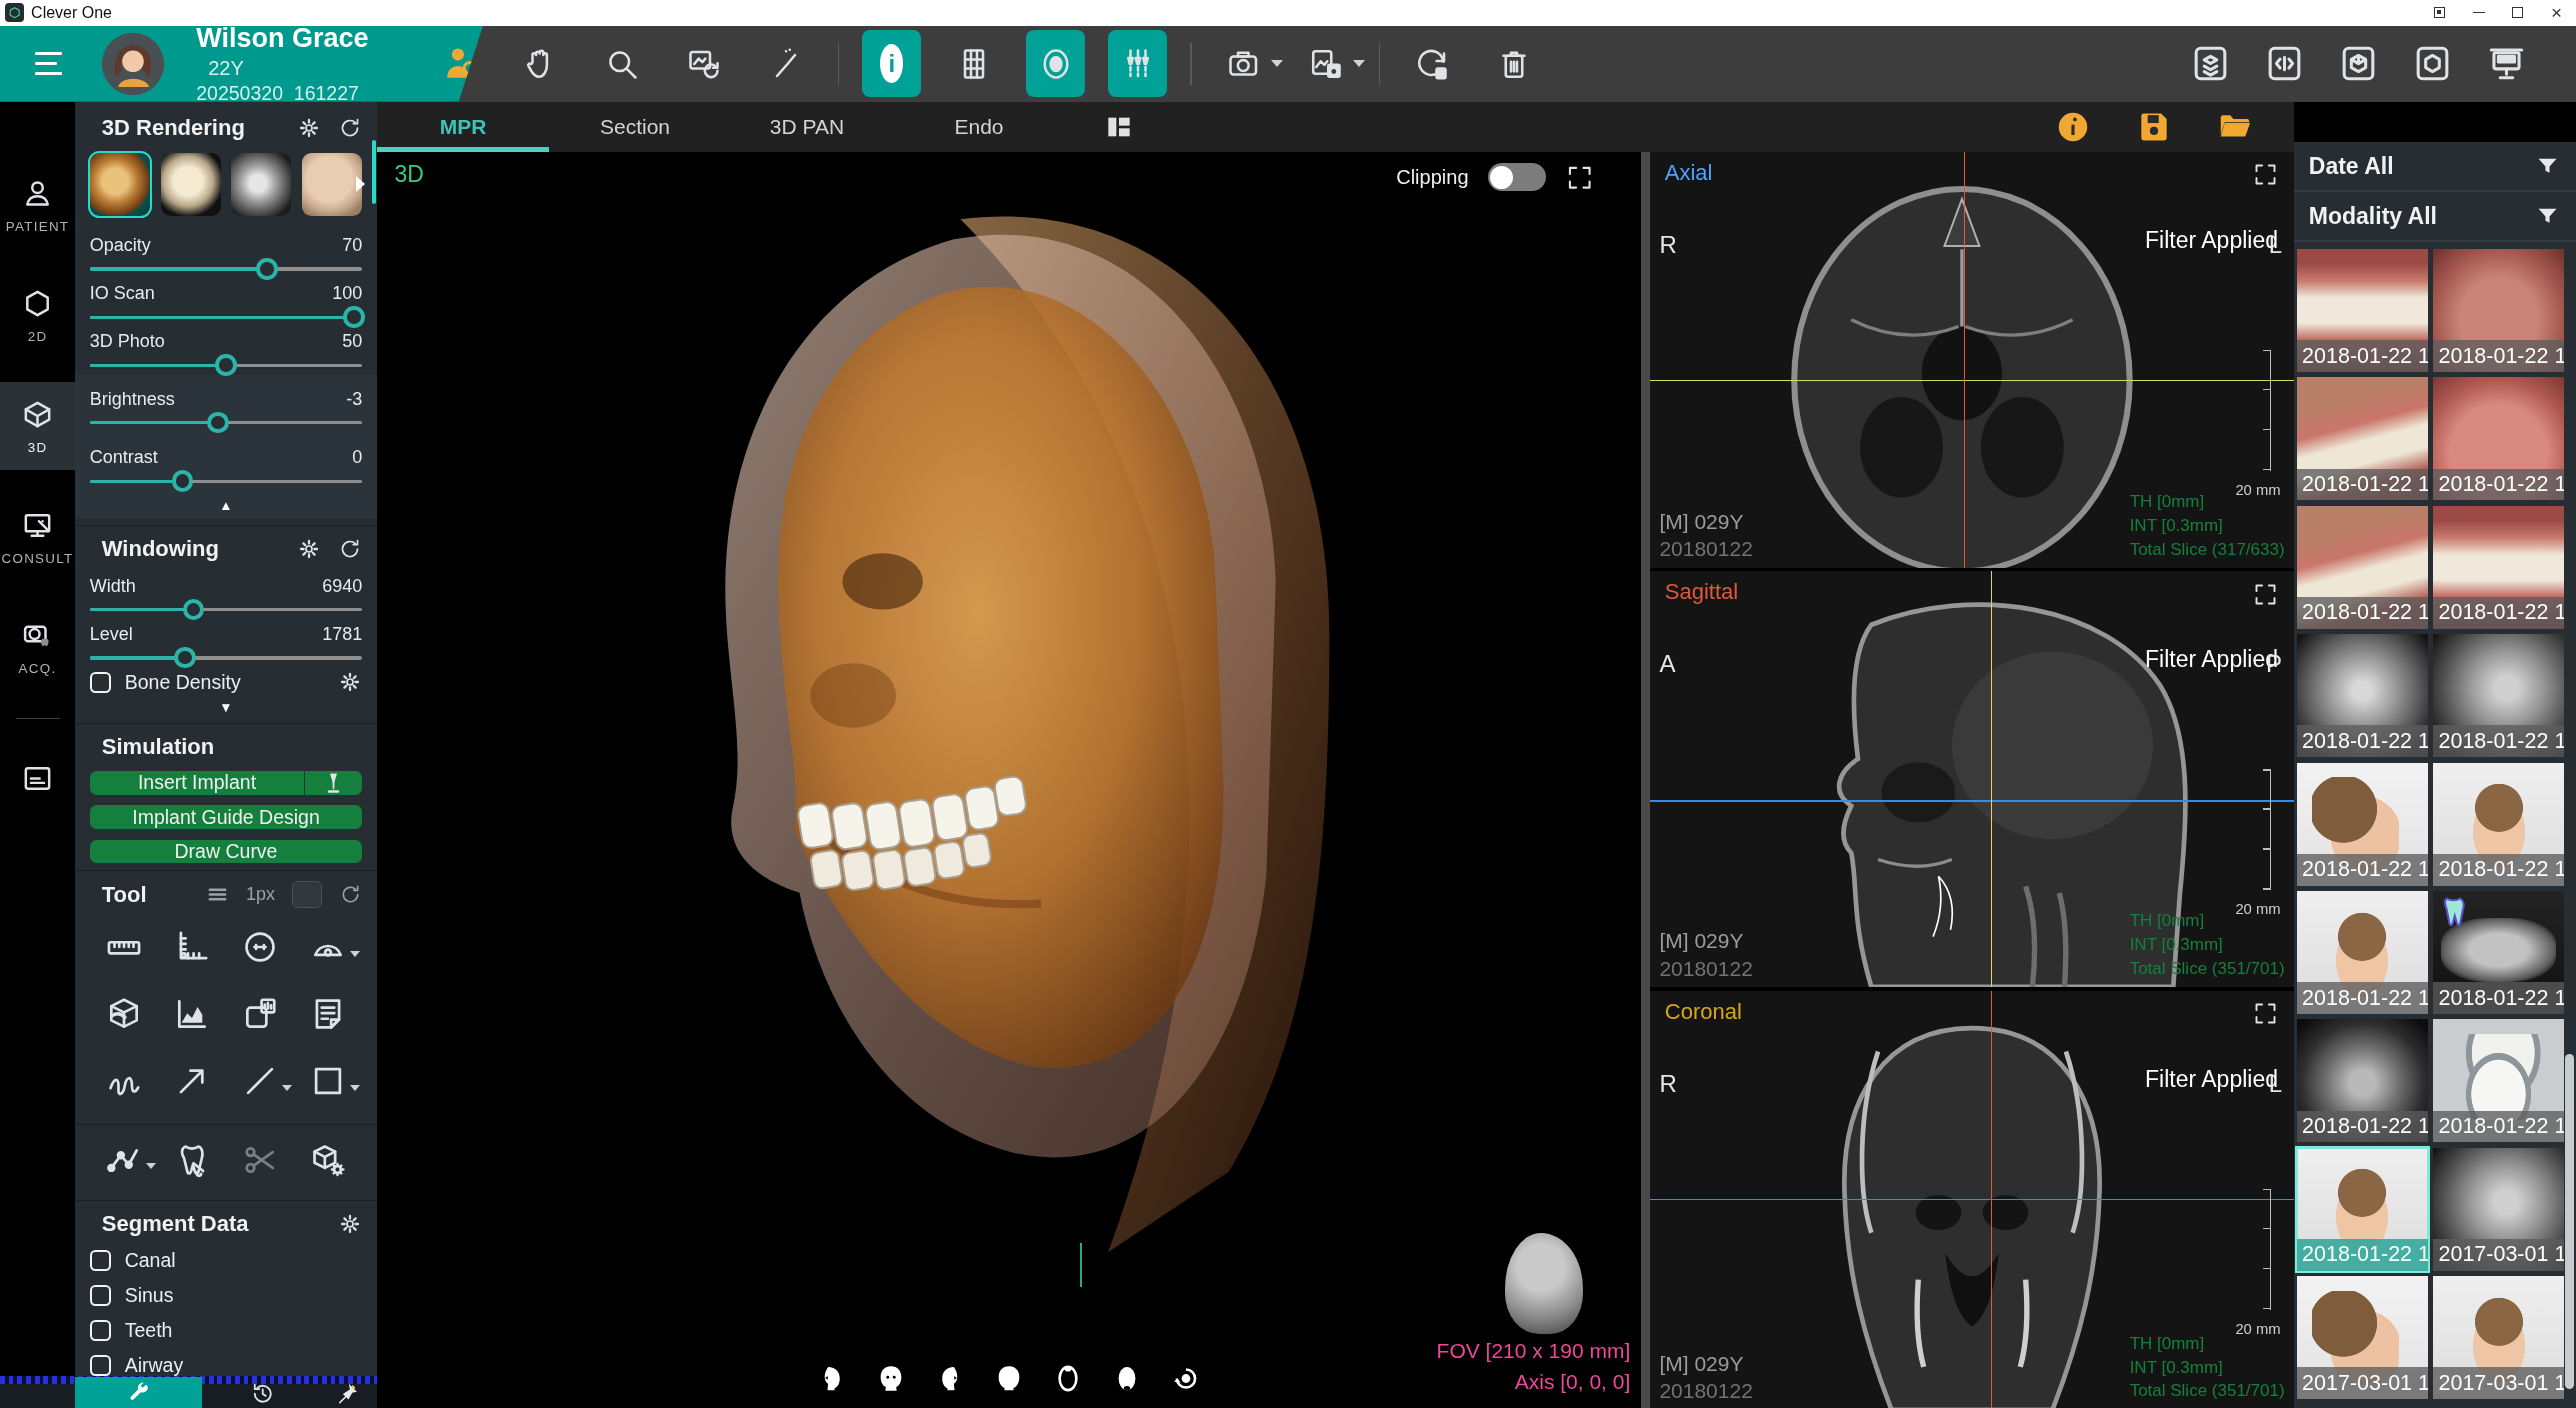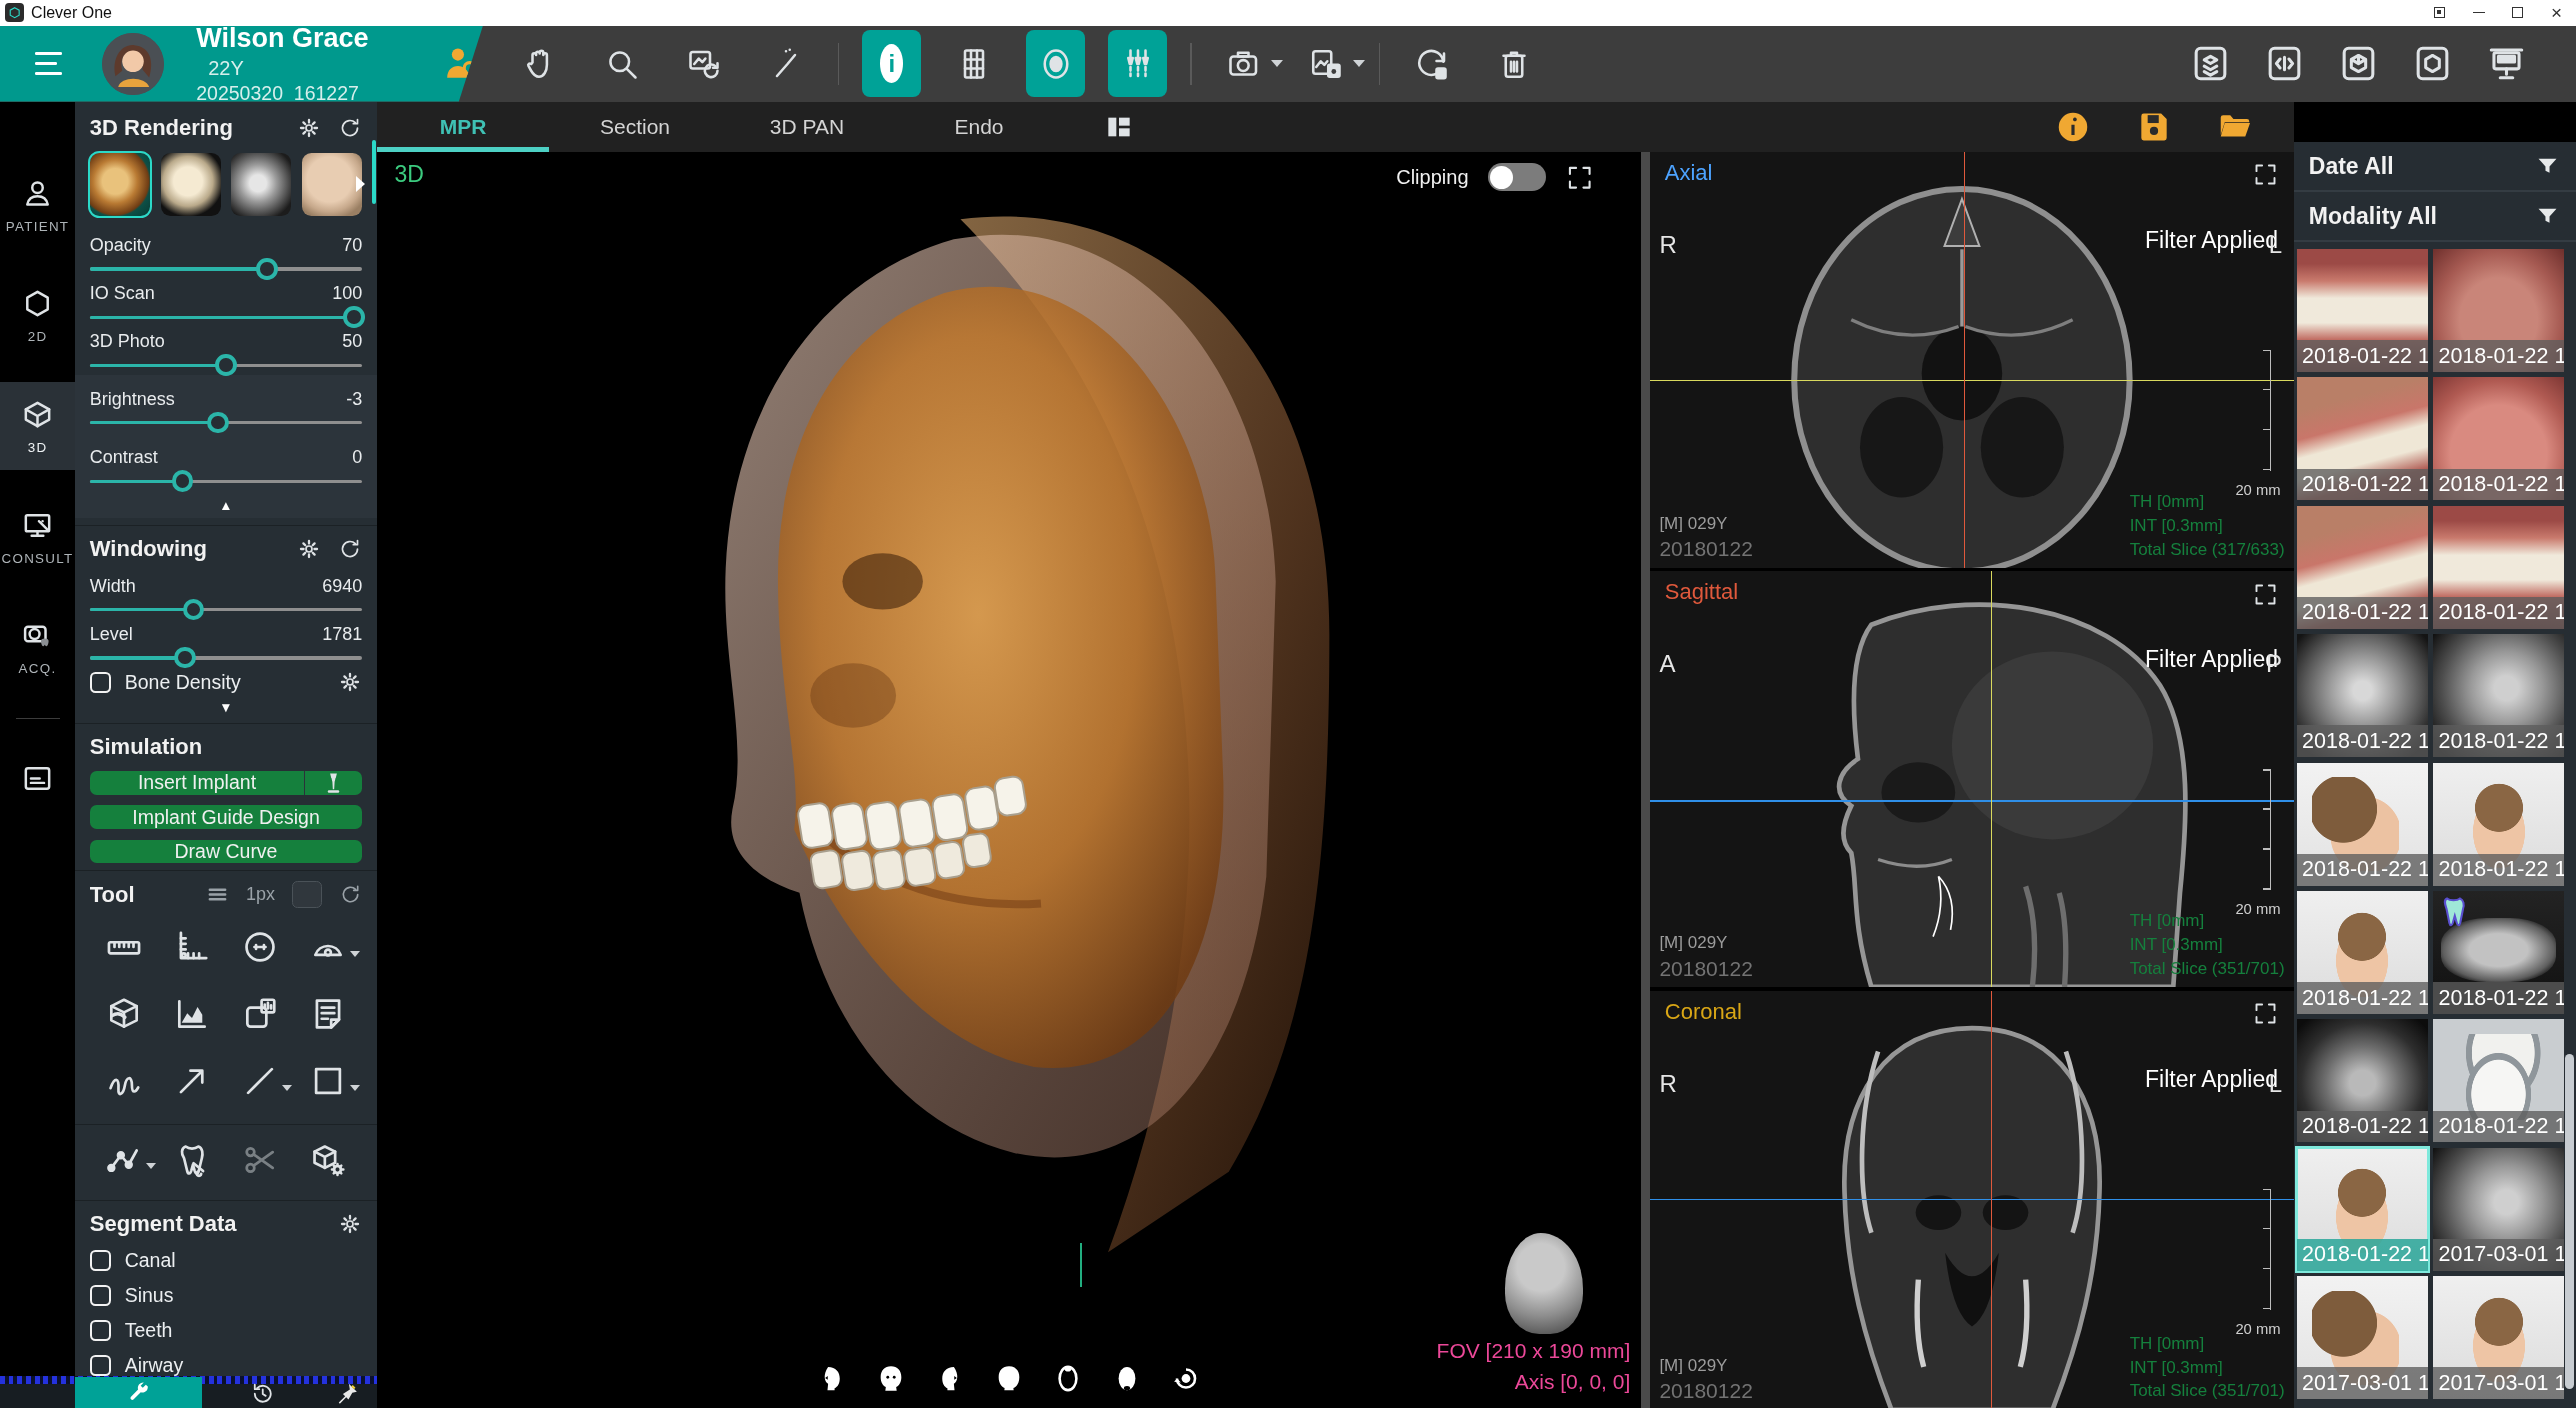--- a/index.html
+++ b/index.html
@@ -53,21 +53,21 @@
              display:flex; flex-direction:column; align-items:center; padding-top:59px; gap:23px; }
   .sb-item { width:75px; padding:14.8px 0; display:flex; flex-direction:column; align-items:center; gap:8px; color:#aeb4b8; }
   .sb-item.active { background:#2a3137; color:#eef2f4; }
   .sb-label { font-size:13.4px; letter-spacing:1.3px; }
   .sb-div { width:44px; height:1.3px; background:#3c3c3c; margin:4px 0; }
 
   
   #leftpanel { position:absolute; left:75px; top:102px; width:302px; height:1275px; background:#262e34;
                display:flex; flex-direction:column; padding:9.4px 14.8px 0 14.8px; overflow:hidden; }
   .lp-scroll { position:absolute; right:1.3px; top:38px; width:4px; height:64px; background:#2bd9c8; border-radius:2px; }
-  .sec-head { display:flex; align-items:center; margin-top:4px; }
+  .sec-head { display:flex; align-items:center; margin-top:4px;margin-left:12px; }
   .sec-title { font-size:22px; font-weight:bold; color:#f2f2f2; }
   .sec-tools { margin-left:auto; display:flex; align-items:center; gap:17.4px; color:#cfd3d6; }
   .presets { display:flex; gap:10.7px; margin:12px 0 5.4px 0; }
   .preset { width:63px; height:63px; border-radius:9.4px; position:relative; }
   .preset.sel { outline:2.7px solid #2bd9c8; outline-offset:-0.7px; }
   .p1 { background:radial-gradient(circle at 42% 45%, #e9c27c 0 26%, #b97a33 45%, #6e3c14 68%, #0d4f46 72%, #073b34); border-radius:9.4px; }
   .p2 { background:radial-gradient(circle at 45% 45%, #f5ead2 0 30%, #b9a98a 52%, #111 74%); border-radius:9.4px; }
   .p3 { background:radial-gradient(circle at 45% 48%, #e6e6e6 0 18%, #9a9a9a 40%, #4c4c4c 66%, #1c1c1c 82%); border-radius:9.4px; }
   .p4 { background:radial-gradient(circle at 46% 42%, #e8cdb2 0 46%, #c6a88b 66%, #9a7f63 82%); border-radius:9.4px; }
   .p-caret { position:absolute; right:-2.7px; top:23px; width:0; height:0; border-top:8px solid transparent;
@@ -129,21 +129,21 @@
   #vsep { position:absolute; left:1641px; top:152px; width:9.4px; height:1257px; background:#4a4a4a; }
 
   
   #mprcol { position:absolute; left:1650px; top:152px; width:644px; height:1257px; background:#000; }
   .mpanel { position:relative; width:644px; height:416px; background:#141414; margin-bottom:3.4px; overflow:hidden; }
   .mp-label { position:absolute; left:14.8px; top:8px; font-size:22px; }
   .mp-full { position:absolute; right:14.8px; top:9.4px; }
   .mp-filter { position:absolute; right:16px; top:75px; font-size:23px; color:#fff; font-weight:300; }
   .mp-left { position:absolute; left:9.4px; top:79px; font-size:24px; color:#e6e6e6; font-weight:300; }
   .mp-right { position:absolute; right:12px; top:79px; font-size:24px; color:#e6e6e6; font-weight:300; }
-  .mp-pat { position:absolute; left:9.4px; bottom:34px; font-size:17px; color:#9c9c9c; }
+  .mp-pat { position:absolute; left:9.4px; bottom:34px; font-size:21px; color:#9c9c9c; }
   .mp-date { position:absolute; left:9.4px; bottom:6.7px; font-size:21px; color:#737373; }
   .mp-teal { position:absolute; right:9.4px; bottom:6.7px; text-align:left; font-size:17px; color:#15803d; line-height:1.4; }
   .xline { position:absolute; left:0; width:100%; height:1.3px; }
   .yline { position:absolute; top:0; height:100%; width:1.3px; }
   .scalebar { position:absolute; right:23px; top:198px; width:9.4px; height:121px; border-right:1.3px solid #bdbdbd; }
   .scalebar i { position:absolute; right:0; width:6.7px; height:1.3px; background:#bdbdbd; display:block; }
   .scale-label { position:absolute; right:13.4px; top:330px; font-size:14.8px; color:#cfcfcf; }
   .ct { position:absolute; left:0; top:0; }
 
   

